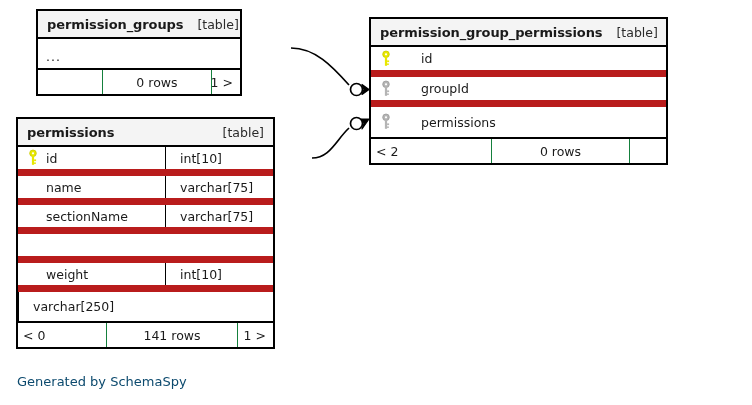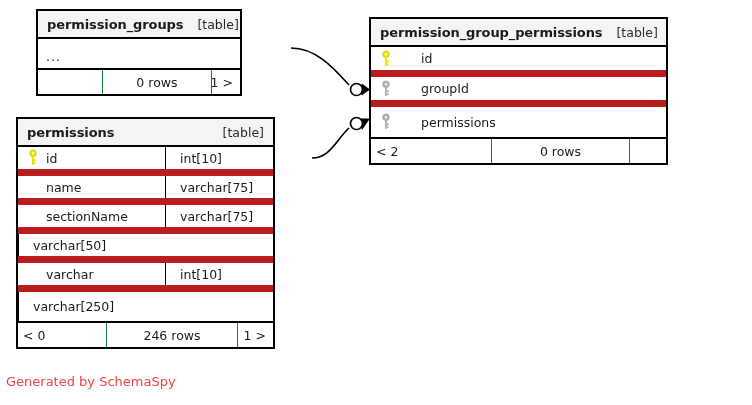--- a/index.html
+++ b/index.html
@@ -142,24 +142,24 @@
   #edges {
     position: absolute;
     left: 0; top: 0;
     width: 752px; height: 405px;
     pointer-events: none;
   }
 
   
   #caption {
     position: absolute;
-    left: 6px;
+    left: 17px;
     top: 374px;
     font-size: 13px;
-    color: #ef4444;
+    color: #0c4a6e;
     white-space: nowrap;
   }
 </style>
 </head>
 <body>
 
 <svg id="edges" viewBox="0 0 752 405" width="752" height="405">
 
   <g>
     <path d="M 291,48 C 315,48 332,66 349,85" fill="none" stroke="#000000" stroke-width="1.7"></path>
@@ -216,36 +216,35 @@
       <div class="cell-name indent">name</div>
       <div class="cell-type">varchar[75]</div>
     </div>
 
     <div class="row">
       <div class="cell-name indent">sectionName</div>
       <div class="cell-type">varchar[75]</div>
     </div>
 
     <div class="row">
-      <div class="cell-type">varchar[50]</div>
-    </div>
-
-    <div class="row">
-      <div class="cell-name indent">varchar</div>
+    </div>
+
+    <div class="row">
+      <div class="cell-name indent">weight</div>
       <div class="cell-type">int[10]</div>
     </div>
 
     <div class="row">
       <div class="cell-type">varchar[250]</div>
     </div>
 
   </div>
   <div class="foot">
     <div class="fc left">&lt; 0</div>
-    <div class="fc center">246 rows</div>
+    <div class="fc center">141 rows</div>
     <div class="fc right">1 &gt;</div>
   </div>
 </div>
 
 <div class="entity" id="tbl-pgp">
   <div class="hdr">
     <span class="tname">permission_group_permissions</span>
     <span class="ttag">[table]</span>
   </div>
   <div class="rows">

